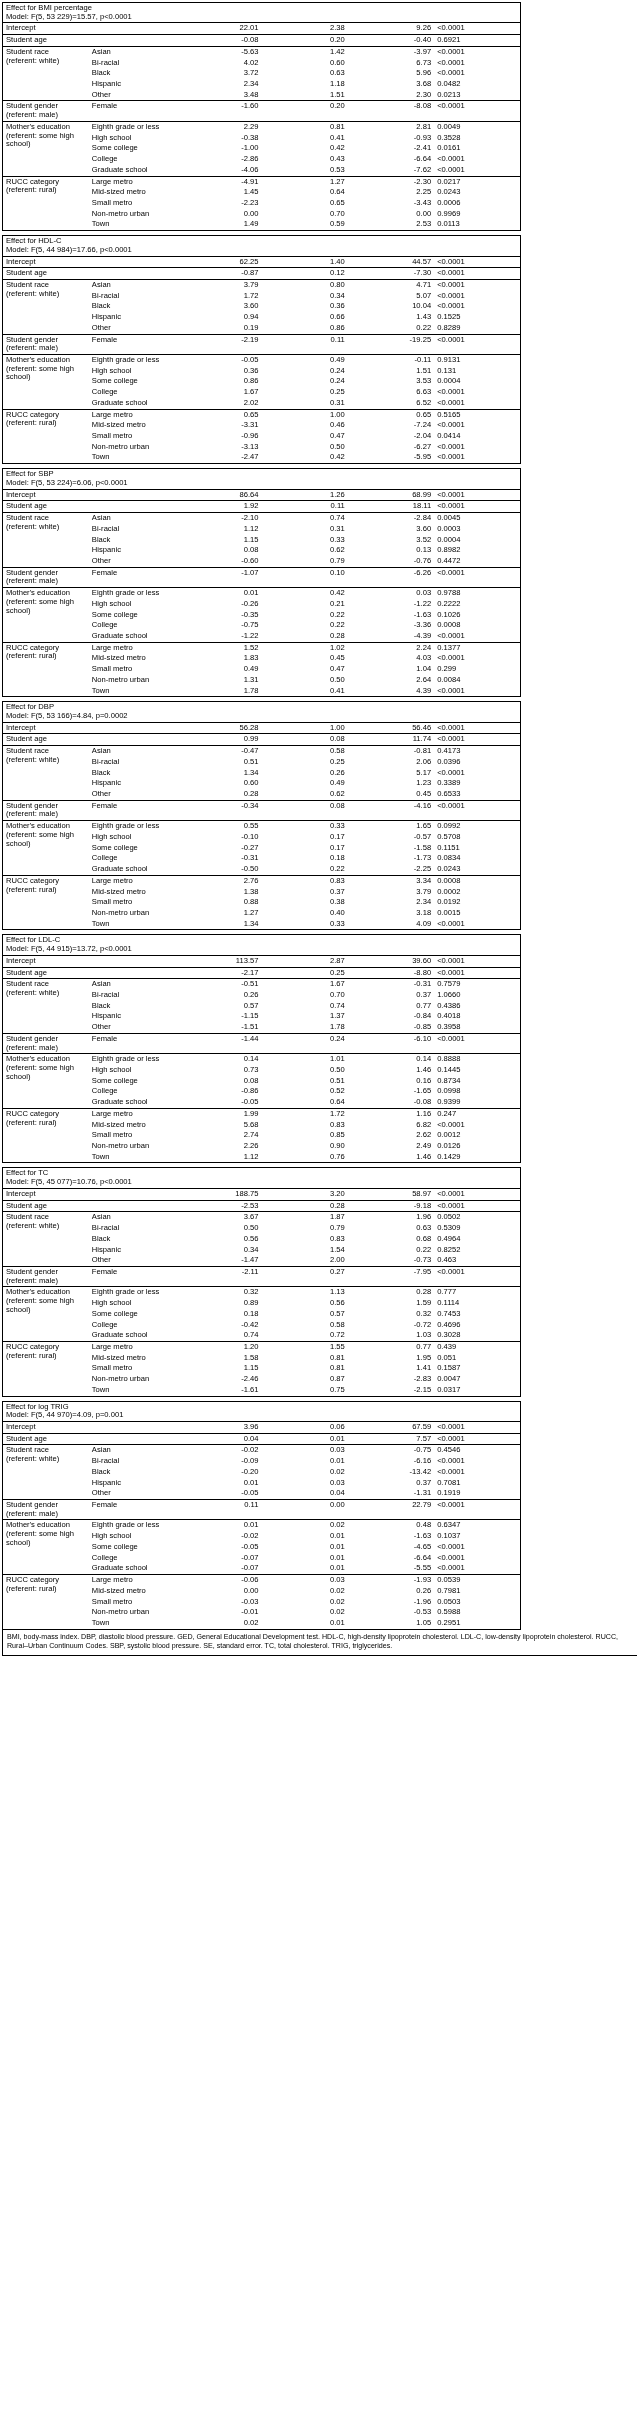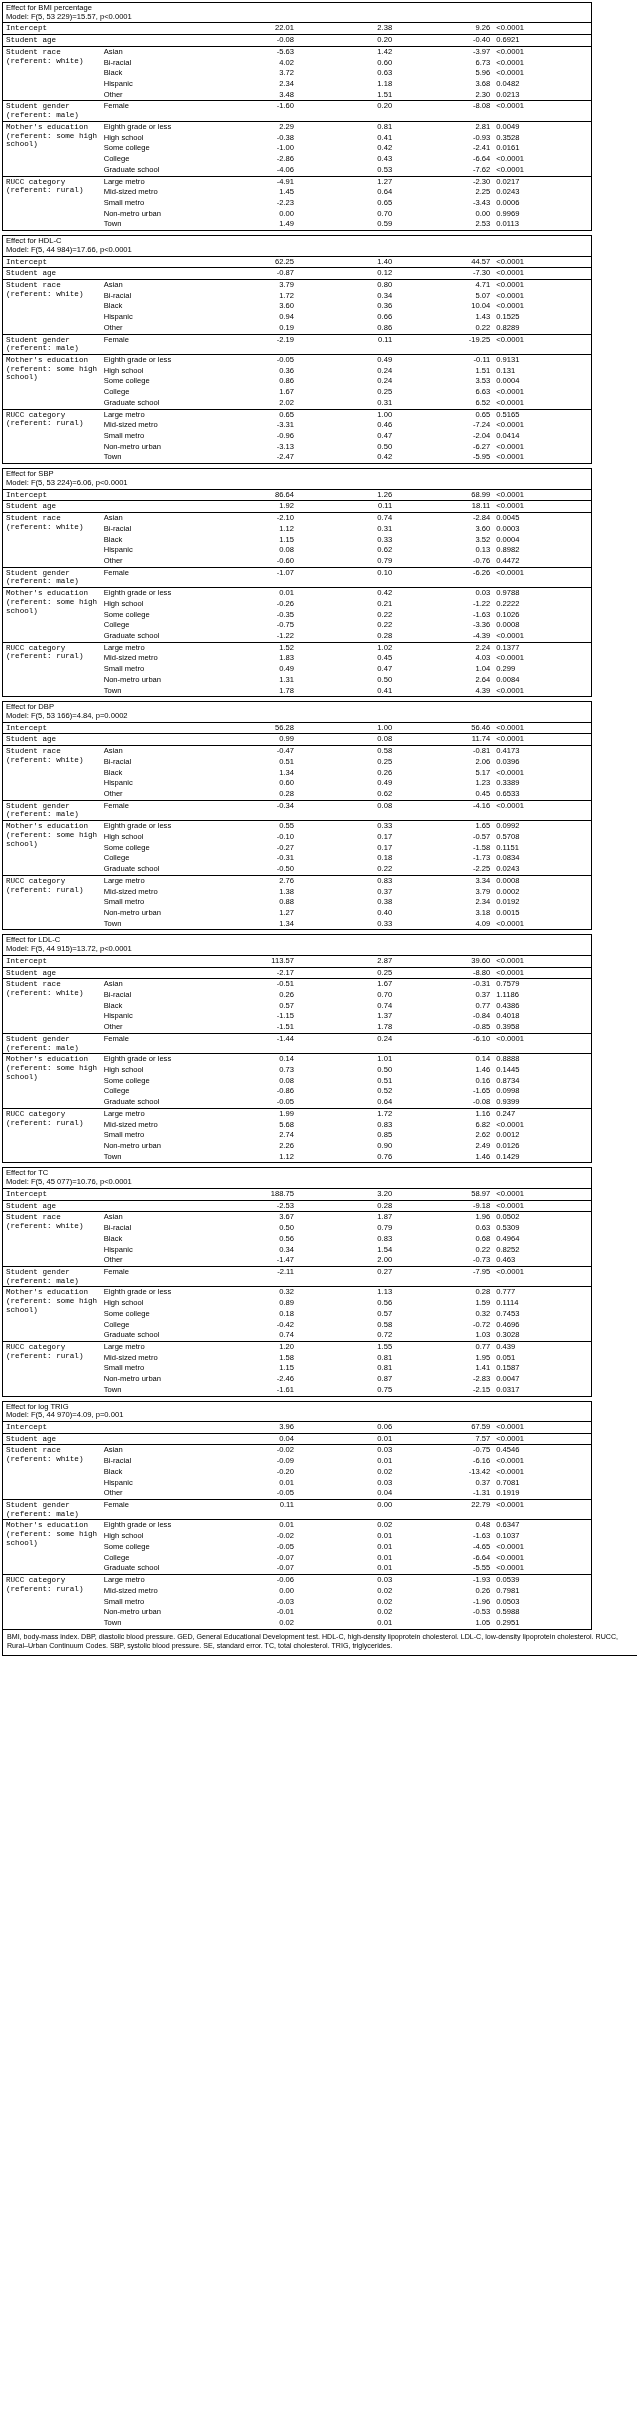--- a/index.html
+++ b/index.html
@@ -1,23 +1,23 @@
 <!DOCTYPE html>
 <html><head>
 <meta charset="utf-8">
 <style>
   html,body{margin:0;padding:0;background:#ffffff;}
   body{font-family:"Liberation Sans", sans-serif; color:#000; -webkit-font-smoothing:none;}
   #page{width:637px; margin:0; padding:0;}
-  table.tbl{width:590px; margin:2px 2px 0 2px; border-collapse:collapse; table-layout:fixed;}
+  table.tbl{width:519px; margin:2px 2px 0 2px; border-collapse:collapse; table-layout:fixed;}
   table.tbl td{font-size:7.6px; line-height:1.15; padding:1px 3px; vertical-align:top;}
   .outer{border:1px solid #000;}
   .secthead td{border-bottom:1px solid #000;}
   .rowline td{border-top:1px solid #000;}
-  .c-label{width:150px;font-family:Liberation Mono, monospace;}
+  .c-label{width:150px;}
   .c-level{width:160px;}
   .c-est{width:80px; text-align:right; padding-right:8px;}
   .c-se{width:70px; text-align:right; padding-right:10px;}
   .c-t{width:78px; text-align:right; padding-right:10px;}
   .c-p{width:86px; text-align:left; padding-left:8px;}
   .sect-title{font-size:7.6px; line-height:1.25;}
   .foot{font-size:7.1px; line-height:1.3; padding:3px 4px 4px 4px; border:1px solid #000; border-top:none; margin:0 2px 4px 2px; width:627px;}
   .spacer{height:2px;}
   .grp{vertical-align:top;}
 </style>
@@ -666,21 +666,21 @@
           <td class="c-est">-0.51</td>
           <td class="c-se">1.67</td>
           <td class="c-t">-0.31</td>
           <td class="c-p">0.7579</td>
         </tr>
         <tr>
           <td class="c-level">Bi-racial</td>
           <td class="c-est">0.26</td>
           <td class="c-se">0.70</td>
           <td class="c-t">0.37</td>
-          <td class="c-p">1.1186</td>
+          <td class="c-p">1.0660</td>
         </tr>
         <tr>
           <td class="c-level">Black</td>
           <td class="c-est">0.57</td>
           <td class="c-se">0.74</td>
           <td class="c-t">0.77</td>
           <td class="c-p">0.4386</td>
         </tr>
         <tr>
           <td class="c-level">Hispanic</td>

